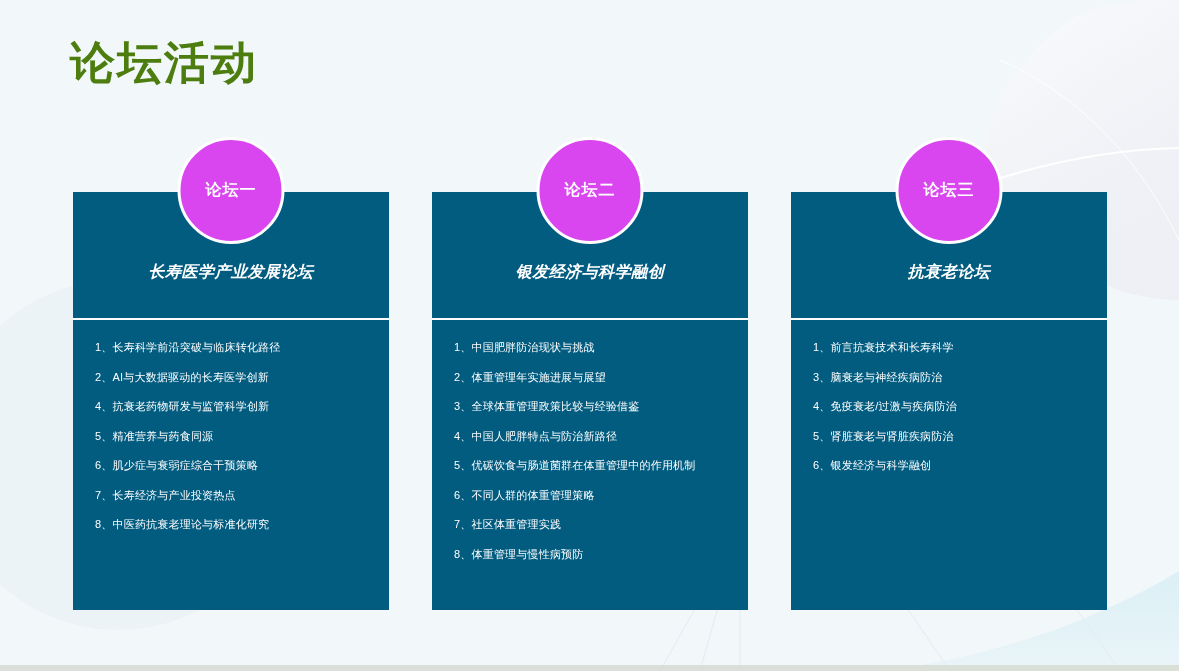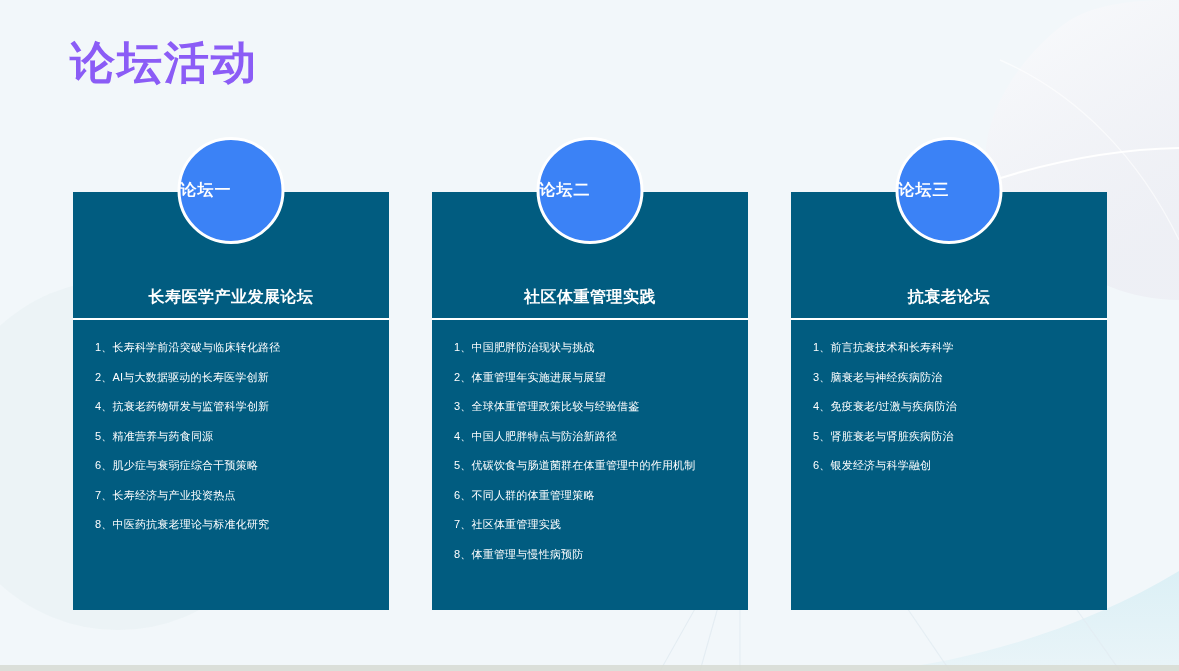--- a/index.html
+++ b/index.html
@@ -19,21 +19,21 @@
     width:1179px; height:671px;
     pointer-events:none;
   }
 
   
   #page-title {
     position:absolute;
     left:70px; top:38px;
     font-size:45px;
     font-weight:bold;
-    color:#8b5cf6;
+    color:#4d7c0f;
     letter-spacing:2px;
     line-height:1.1;
     white-space:nowrap;
   }
 
   
   #cards-row {
     position:absolute;
     left:73px; top:192px;
     width:1034px;
@@ -51,41 +51,42 @@
   }
 
   .card-badge {
     position:absolute;
     top:-55px;
     left:50%;
     transform:translateX(-50%);
     width:107px;
     height:107px;
     border-radius:50%;
-    background:#3b82f6;
+    background:#d946ef;
     border:3px solid #ffffff;
     display:flex;
     align-items:center;
-    justify-content:flex-start;
+    justify-content:center;
     z-index:3;
   }
   .card-badge-label {
     color:#ffffff;
     font-size:16px;
     font-weight:bold;
     letter-spacing:1px;
     white-space:nowrap;
   }
 
   .card-header {
     height:126px;
     display:flex;
     align-items:flex-end;
     justify-content:center;
-    padding-bottom:10px;
+    padding-bottom:35px;
+    font-style:italic;
   }
   .card-header-title {
     color:#ffffff;
     font-size:16px;
     font-weight:bold;
     letter-spacing:0.5px;
     white-space:nowrap;
   }
 
   .card-divider {
@@ -164,21 +165,21 @@
       <li class="card-list-item">7、长寿经济与产业投资热点</li>
       <li class="card-list-item">8、中医药抗衰老理论与标准化研究</li>
     </ul>
   </section>
 
   <section class="forum-card">
     <div class="card-badge">
       <span class="card-badge-label">论坛二</span>
     </div>
     <div class="card-header">
-      <span class="card-header-title">社区体重管理实践</span>
+      <span class="card-header-title">银发经济与科学融创</span>
     </div>
     <div class="card-divider"></div>
     <ul class="card-list">
       <li class="card-list-item">1、中国肥胖防治现状与挑战</li>
       <li class="card-list-item">2、体重管理年实施进展与展望</li>
       <li class="card-list-item">3、全球体重管理政策比较与经验借鉴</li>
       <li class="card-list-item">4、中国人肥胖特点与防治新路径</li>
       <li class="card-list-item">5、优碳饮食与肠道菌群在体重管理中的作用机制</li>
       <li class="card-list-item">6、不同人群的体重管理策略</li>
       <li class="card-list-item">7、社区体重管理实践</li>

